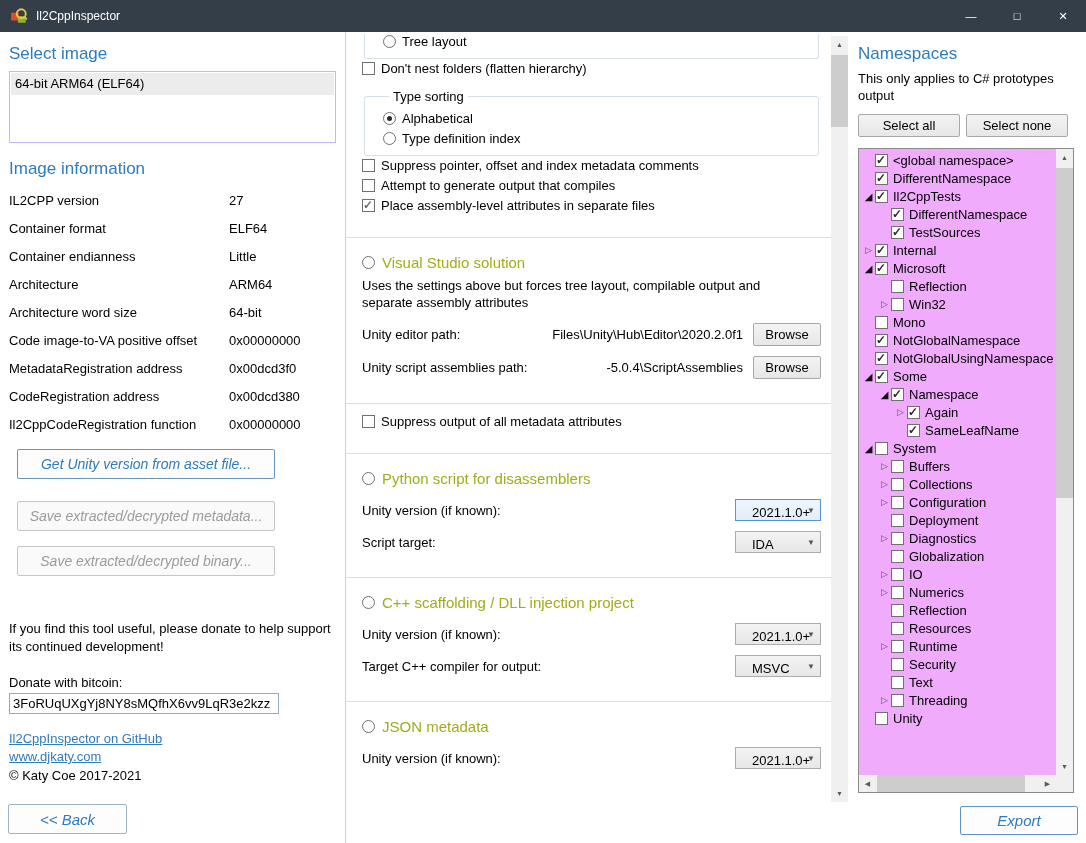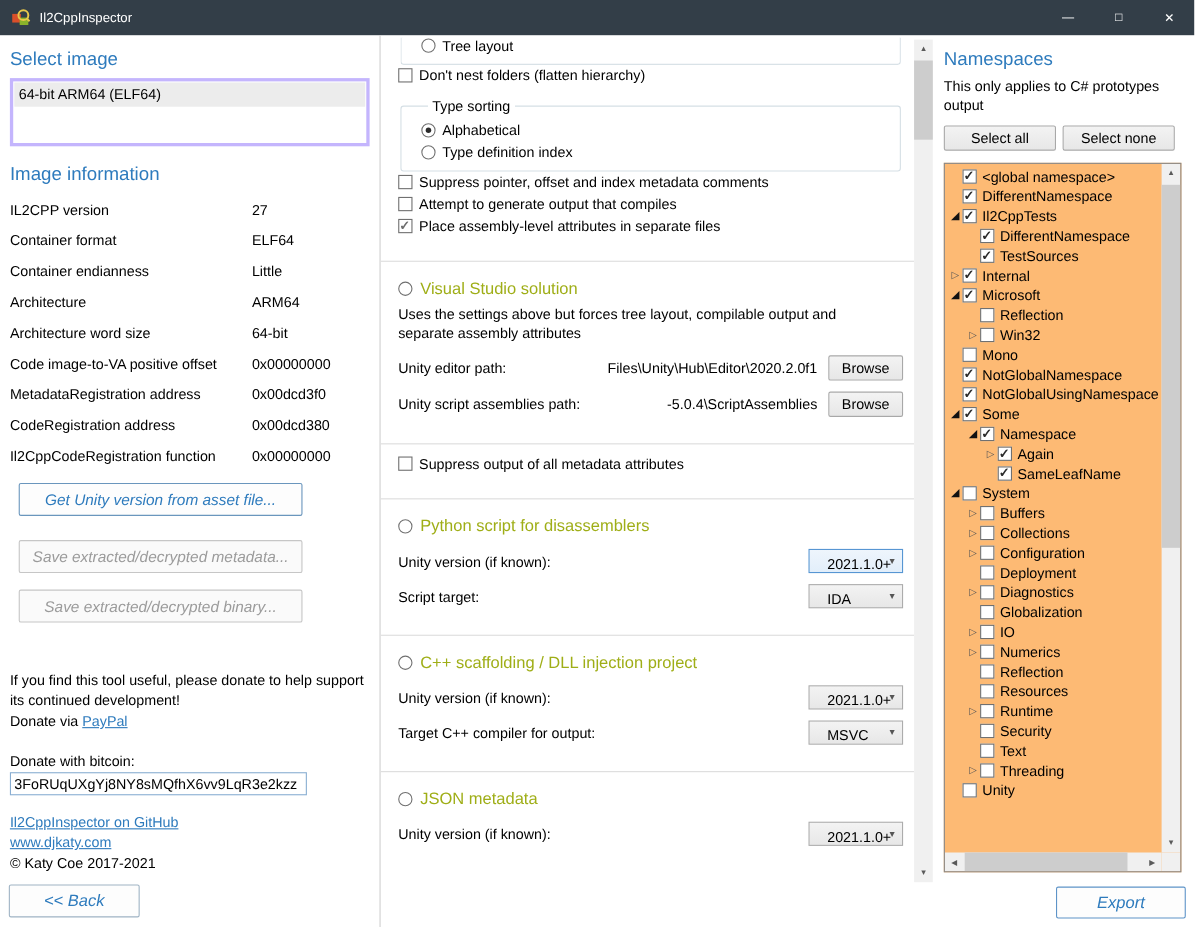--- a/index.html
+++ b/index.html
@@ -14,21 +14,21 @@
   .app-icon { width:18px; height:18px; margin:0 8px 0 10px; flex:none; }
   .win-title { font-size:12px; }
   .win-controls { margin-left:auto; display:flex; height:32px; }
   .win-btn { width:46px; height:32px; display:flex; align-items:center; justify-content:center; font-size:11px; color:#fff; cursor:default; }
 
   .body { position:absolute; top:32px; left:0; right:0; bottom:0; display:flex; }
 
   
   .left-panel { width:346px; flex:none; border-right:1px solid #cfcfcf; position:relative; padding:12px 9px 0 9px; }
   .blue-heading { color:var(--heading-blue); font-size:17px; font-weight:400; }
-  .listbox { margin-top:7px; height:62px; border:3px solid #c4b5fd; background:#fff; padding:1px; }
+  .listbox { margin-top:7px; height:72px; border:1px solid #c4b5fd; background:#fff; padding:1px; }
   .list-item { height:22px; line-height:22px; padding:0 4px; }
   .list-item.selected { background:#ececec; }
   .info-heading { margin-top:16px; }
   .info-list { margin-top:13px; }
   .info-row { display:flex; margin-bottom:11px; line-height:17px; }
   .info-label { width:220px; flex:none; }
   .info-value { flex:1; }
   .action-btn { display:block; width:258px; height:30px; margin:16px 0 0 8px; background:#fdfdfd; border:1px solid #6a96bd; color:var(--link-blue); font-style:italic; font-size:14px; font-family:inherit; border-radius:2px; cursor:pointer; }
   .action-btn.disabled { border-color:#c6c6c6; color:#9b9b9b; background:#fafafa; cursor:default; }
   .action-btn.second { margin-top:22px; }
@@ -78,21 +78,21 @@
   .sb-arrow { position:absolute; left:0; width:17px; height:17px; display:flex; align-items:center; justify-content:center; font-size:7px; color:#5a5a5a; cursor:default; }
   .sb-arrow.up { top:0; } .sb-arrow.down { bottom:0; }
   .sb-thumb-v { position:absolute; left:0; width:17px; background:#cdcdcd; }
   .middle-thumb { top:19px; height:72px; }
 
   
   .right-panel { flex:1; position:relative; padding:12px 8px 0 10px; }
   .ns-desc { margin-top:6px; width:216px; line-height:17px; }
   .ns-buttons { display:flex; gap:6px; margin-top:10px; }
   .ns-buttons .std-btn { width:102px; height:23px; }
-  .treebox { margin-top:11px; width:216px; height:645px; border:1px solid #8a8a8a; position:relative; background:#fdba74; overflow:hidden; }
+  .treebox { margin-top:11px; width:216px; height:645px; border:1px solid #8a8a8a; position:relative; background:#f0abfc; overflow:hidden; }
   .tree-nodes { position:absolute; top:2px; left:3px; right:18px; bottom:18px; overflow:hidden; }
   .tree-node { display:flex; align-items:center; height:18px; white-space:nowrap; }
   .expander { width:13px; flex:none; font-size:9px; color:#555; text-align:center; line-height:13px; }
   .expander.expanded { font-size:10px; color:#111; }
   .tcheck { margin-right:5px; }
   .tlabel { white-space:nowrap; }
   .tree-vscroll { position:absolute; top:0; right:0; bottom:17px; width:17px; background:#f0f0f0; }
   .tree-vthumb { top:19px; height:330px; }
   .tree-hscroll { position:absolute; left:0; right:17px; bottom:0; height:17px; background:#f0f0f0; }
   .sb-arrow.left { left:0; top:0; } 
@@ -183,21 +183,20 @@
     <span class="info-label">Il2CppCodeRegistration function</span>
     <span class="info-value">0x00000000</span>
   </div>
 </div>
 
       <button class="action-btn">Get Unity version from asset file...</button>
       <button class="action-btn disabled second">Save extracted/decrypted metadata...</button>
       <button class="action-btn disabled third">Save extracted/decrypted binary...</button>
 
       <p class="donate-text">If you find this tool useful, please donate to help support its continued development!</p>
-      <p class="donate-line"><span>Donate via </span><a class="link">PayPal</a></p>
       <p class="bitcoin-label">Donate with bitcoin:</p>
       <input class="bitcoin-input" value="3FoRUqUXgYj8NY8sMQfhX6vv9LqR3e2kzz" style="">
 
       <a class="link block-link github-link">Il2CppInspector on GitHub</a>
       <a class="link block-link">www.djkaty.com</a>
       <p class="copyright">© Katy Coe 2017-2021</p>
 
       <button class="back-btn">&lt;&lt; Back</button>
     </aside>
 

